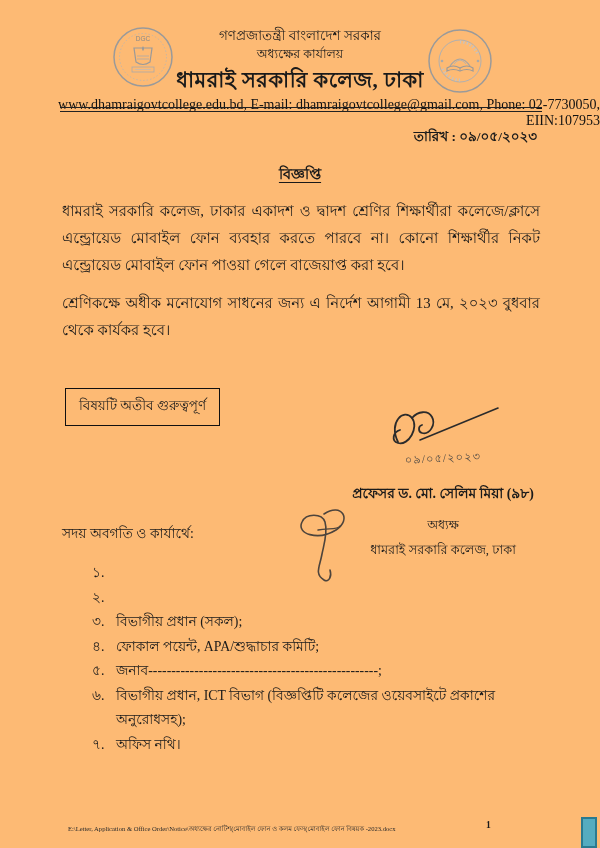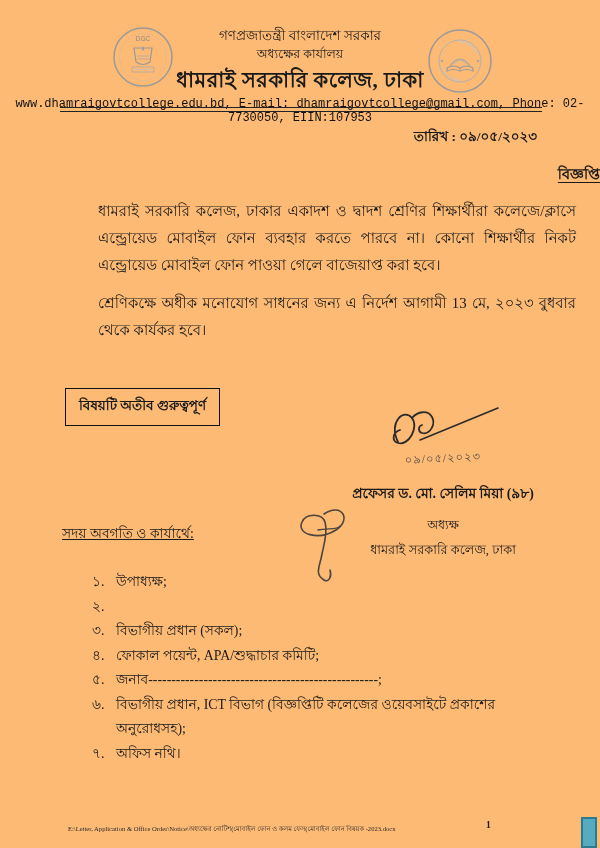--- a/index.html
+++ b/index.html
@@ -13,63 +13,63 @@
     background: #fdba74;
     overflow: hidden;
   }
 
   
   .header { position: absolute; top: 26px; left: 0; width: 100%; }
   .header-center { position: absolute; left: 50%; transform: translateX(-50%); top: 0; width: 340px; text-align: center; }
   .govt-line  { font-size: 13.5px; line-height: 19px; }
   .office-line{ font-size: 12.5px; line-height: 18px; }
   .college-name { font-size: 21px; font-weight: bold; line-height: 30px; margin-top: 2px; letter-spacing: 0.5px; }
-  .contact-line { position: absolute; top: 71px; left: 0; width: 100%; text-align: center; font-size: 12px; color: #111; font-family: Liberation Mono, monospace; }
+  .contact-line { position: absolute; top: 71px; left: 0; width: 100%; text-align: right; font-size: 14px; color: #111; }
   .logo { position: absolute; top: 0; }
   .logo-left  { left: 112px; }
   .logo-right { left: 427px; top: 2px; }
   .rule-double {
     position: absolute; top: 107px; left: 60px; width: 482px; height: 5px;
     border-top: 1.6px solid #222; border-bottom: 1.2px solid #222;
   }
 
   
   .date-line { position: absolute; top: 126px; right: 63px; font-size: 13.5px; font-weight: 600; }
   .notice-title {
-    position: absolute; top: 163px; left: 0; width: 100%; text-align: right;
+    position: absolute; top: 163px; left: 0; width: 100%; text-align: center;
     font-size: 14.5px; font-weight: bold; text-decoration: underline; text-underline-offset: 3px;
   }
 
   
-  .para { position: absolute; left: 62px; width: 478px; font-size: 14.8px; line-height: 27px; text-align: justify; margin-left: 36px; }
+  .para { position: absolute; left: 62px; width: 478px; font-size: 14.8px; line-height: 27px; text-align: justify; }
   .para-1 { top: 198px; }
   .para-2 { top: 290px; }
 
   
   .important-box {
     position: absolute; top: 388px; left: 65px;
     border: 1.7px solid #111; padding: 6px 13px 7px 13px;
-    font-size: 13.5px; font-weight: bold;
+    font-size: 13.5px; font-weight: normal;
   }
 
   
   .sig-block { position: absolute; top: 402px; left: 330px; width: 226px; text-align: center; }
   .sig-scribble { position: relative; height: 52px; }
   .sig-scribble svg { position: absolute; left: 46px; top: 0; }
   .sig-date { font-size: 11.5px; color: #4f4a45; letter-spacing: 1px; transform: rotate(-3deg); margin-top: -4px; }
   .sig-name { font-size: 13.8px; font-weight: bold; margin-top: 13px; }
   .sig-role { font-size: 12.5px; margin-top: 10px; }
   .sig-inst { font-size: 12.8px; margin-top: 4px; }
 
   
   .mid-scribble { position: absolute; top: 500px; left: 284px; }
 
   
   .dist { position: absolute; top: 522px; left: 62px; width: 478px; font-size: 13.8px; }
-  .dist-heading { margin-bottom: 24px; text-decoration: underline; }
+  .dist-heading { margin-bottom: 15px; }
   .dist-row { display: flex; line-height: 24.5px; }
   .dist-no { width: 24px; margin-left: 30px; text-align: left; }
   .dist-text { flex: 1; }
 
   
   .footer-path {
     position: absolute; top: 823px; left: 68px; width: 360px;
     font-size: 6.6px; color: #2a2a2a; white-space: nowrap; overflow: hidden;
     font-family: "Liberation Serif", serif;
   }
@@ -153,21 +153,20 @@
     <svg width="72" height="86" viewBox="0 0 72 86">
       <path d="M40,14 C58,2 68,20 52,30 C34,41 12,34 18,22 C22,13 38,13 41,22 C44,32 40,44 38,54 C36,66 30,74 40,80 C45,83 48,76 46,70" fill="none" stroke="#4d443c" stroke-width="1.6" stroke-linecap="round"></path>
       <path d="M34,30 C44,28 54,30 56,26" fill="none" stroke="#4d443c" stroke-width="1.4" stroke-linecap="round"></path>
     </svg>
   </div>
 
   <div class="dist">
     <div class="dist-heading">সদয় অবগতি ও কার্যার্থে:</div>
     <div class="dist-row">
       <span class="dist-no">১.</span>
-      <span class="dist-text">উপাধ্যক্ষ;</span>
     </div>
     <div class="dist-row">
       <span class="dist-no">২.</span>
     </div>
     <div class="dist-row">
       <span class="dist-no">৩.</span>
       <span class="dist-text">বিভাগীয় প্রধান (সকল);</span>
     </div>
     <div class="dist-row">
       <span class="dist-no">৪.</span>

